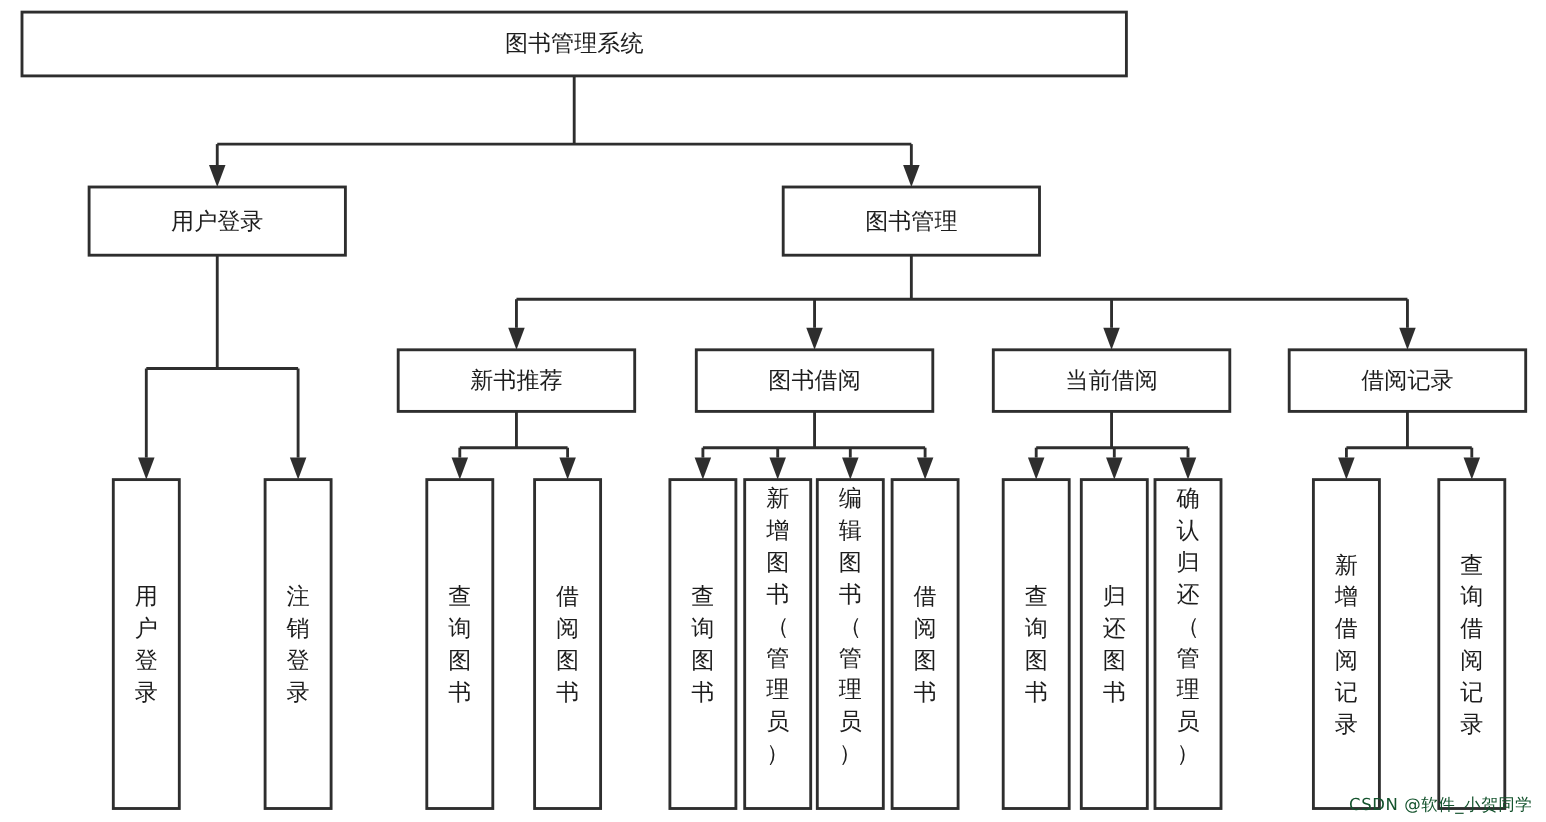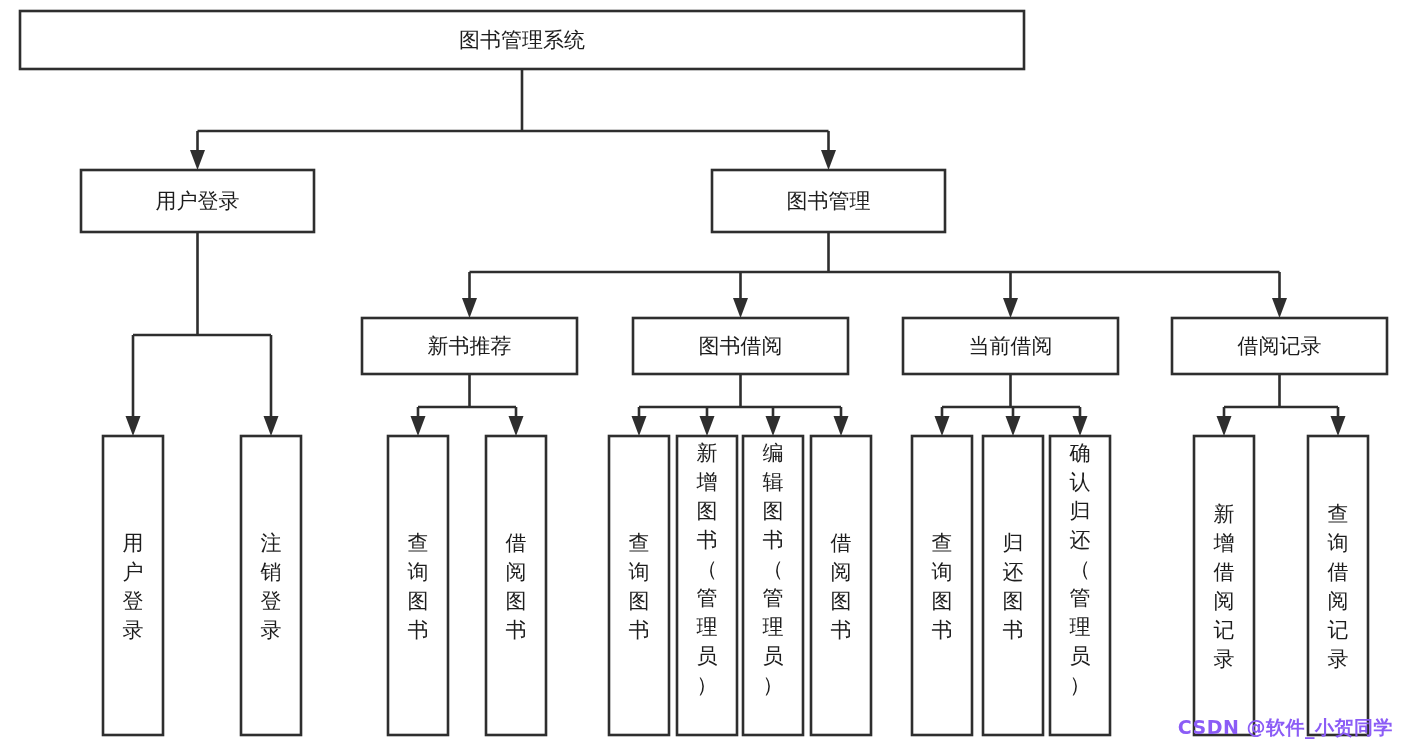--- a/index.html
+++ b/index.html
@@ -54,26 +54,25 @@
     fill: #1d1d1d;
     font-family: "DejaVu Sans", "Liberation Sans", sans-serif;
     font-size: 21px;
     text-anchor: middle;
   }
   .watermark-text {
     position: absolute;
     right: 12px;
     bottom: 6px;
     font-family: "DejaVu Sans", "Liberation Sans", sans-serif;
-    font-size: 19px;
-    color: #8b5cf6;
+    font-size: 15px;
+    color: #14532d;
     white-space: nowrap;
     letter-spacing: 0.5px;
     pointer-events: none;
-    font-weight: bold;
   }
 </style>
 </head>
 <body>
 
 <div id="diagram-root">
   <svg class="diagram-canvas" id="diagram-canvas" viewBox="0 0 1405 747" xmlns="http://www.w3.org/2000/svg">
       <g>
         <g>
           <path d="M 522 69 L 522 131" class="connector"></path>

